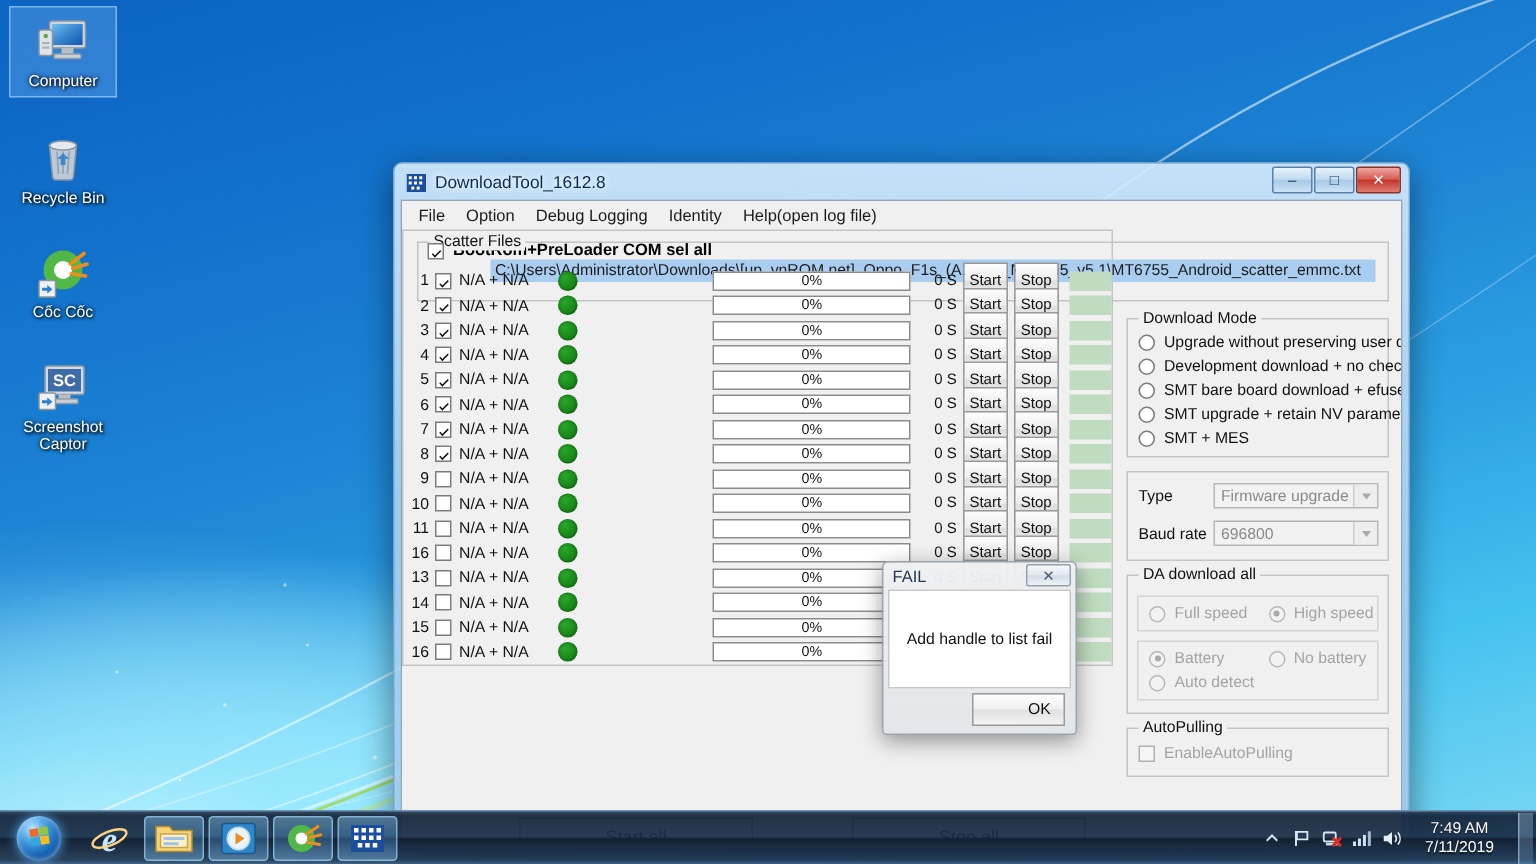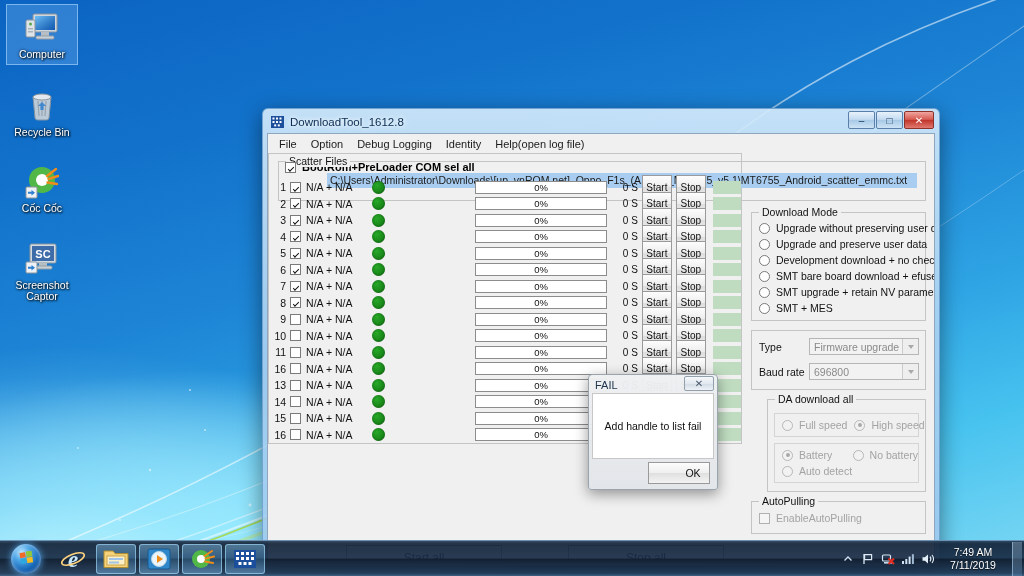--- a/index.html
+++ b/index.html
@@ -595,24 +595,20 @@
 
       <div class="rp-box" id="download-mode-box" style="padding:7px 0 4px 0;">
         <div class="legend">Download Mode</div>
         <div id="download-mode-options">
             <div class="radio-line">
               <span class="rd "></span>
               <span class="lbl">Upgrade without preserving user data</span>
             </div>
             <div class="radio-line">
               <span class="rd "></span>
-              <span class="lbl">Upgrade and preserve user data</span>
-            </div>
-            <div class="radio-line">
-              <span class="rd "></span>
               <span class="lbl">Development download + no checksum</span>
             </div>
             <div class="radio-line">
               <span class="rd "></span>
               <span class="lbl">SMT bare board download + efuse</span>
             </div>
             <div class="radio-line">
               <span class="rd "></span>
               <span class="lbl">SMT upgrade + retain NV parameters</span>
             </div>
@@ -637,21 +633,21 @@
           <div class="flbl">Baud rate</div>
           <div class="combo">
             <div class="cval">696800</div>
             <div class="arrow">
                 <i></i>
               </div>
           </div>
         </div>
       </div>
 
-      <div class="rp-box" style="padding:7px 0 8px 0;margin-left:16px;">
+      <div class="rp-box" style="padding:7px 0 8px 0;">
         <div class="legend">DA download all</div>
         <div class="inner-box">
           <div class="two-col">
             <div class="radio-line">
               <span class="rd disabled"></span>
               <span class="lbl dim">Full speed</span>
             </div>
             <div class="radio-line">
               <span class="rd disabled sel"></span>
               <span class="lbl dim">High speed</span>

